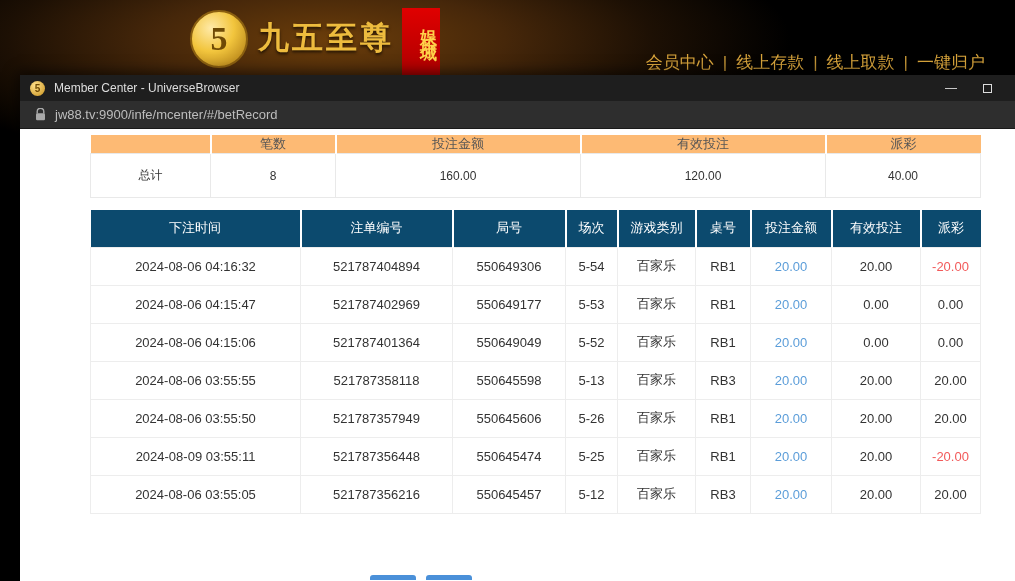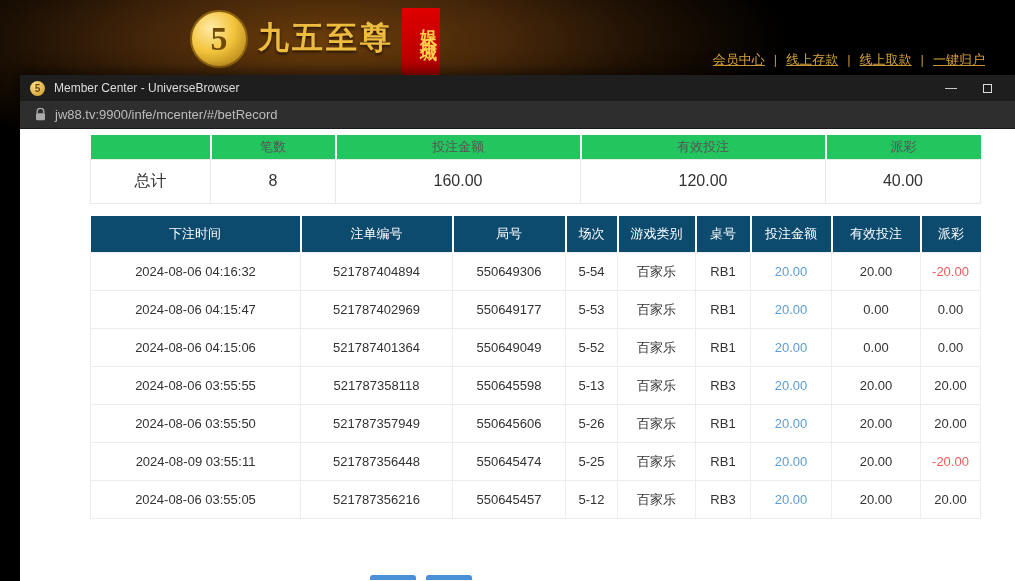--- a/index.html
+++ b/index.html
@@ -30,21 +30,21 @@
   }
   .brand-sub {
     margin-left:8px; margin-top:2px; width:38px; height:92px;
     background:linear-gradient(#e00000,#9c0000);
     color:#ffd24a; writing-mode:vertical-rl; text-orientation:upright;
     font-size:17px; font-weight:bold; letter-spacing:7px;
     padding-top:8px; text-align:left;
   }
   .top-nav {
     position:absolute; top:51px; right:30px;
-    color:#d9a53c; font-size:13px; white-space:nowrap;text-decoration:underline;
+    color:#d9a53c; font-size:17px; white-space:nowrap;
   }
   .top-nav .nav-item { cursor:pointer; }
   .top-nav .sep { margin:0 9px; opacity:.9; }
 
   
   .window {
     position:absolute; left:20px; top:75px; width:995px; height:506px;
     background:#fff; box-shadow:-3px -3px 12px rgba(0,0,0,.55);
   }
   .titlebar {
@@ -66,26 +66,26 @@
   }
   .url { color:#bdbdbd; font-size:13px; margin-left:9px;text-align:center; }
 
   .content { position:relative; height:451px; background:#fff; overflow:hidden; }
 
   
   table { border-collapse:collapse; table-layout:fixed; margin-left:70px; width:890px; }
 
   .summary { margin-top:6px; }
   .summary thead td {
-    height:24px; background:#22c55e; font-size:13px; color:#555;
+    height:18px; background:#fdba74; font-size:13px; color:#555;
     text-align:center; border-left:2px solid #fff; padding:0;
   }
   .summary thead td:first-child { border-left:none; }
   .summary tbody td {
-    height:44px; background:#fff; font-size:16px; color:#333;
+    height:44px; background:#fff; font-size:12px; color:#333;
     text-align:center; border:1px solid #e9e9e9; padding:0;
   }
 
   .detail { margin-top:12px; }
   .detail thead td {
     height:37px; background:#0c4a6e; color:#fff; font-size:13px;
     text-align:center; border-left:2px solid #fff; padding:0;
   }
   .detail thead td:first-child { border-left:none; }
   .detail tbody td {

